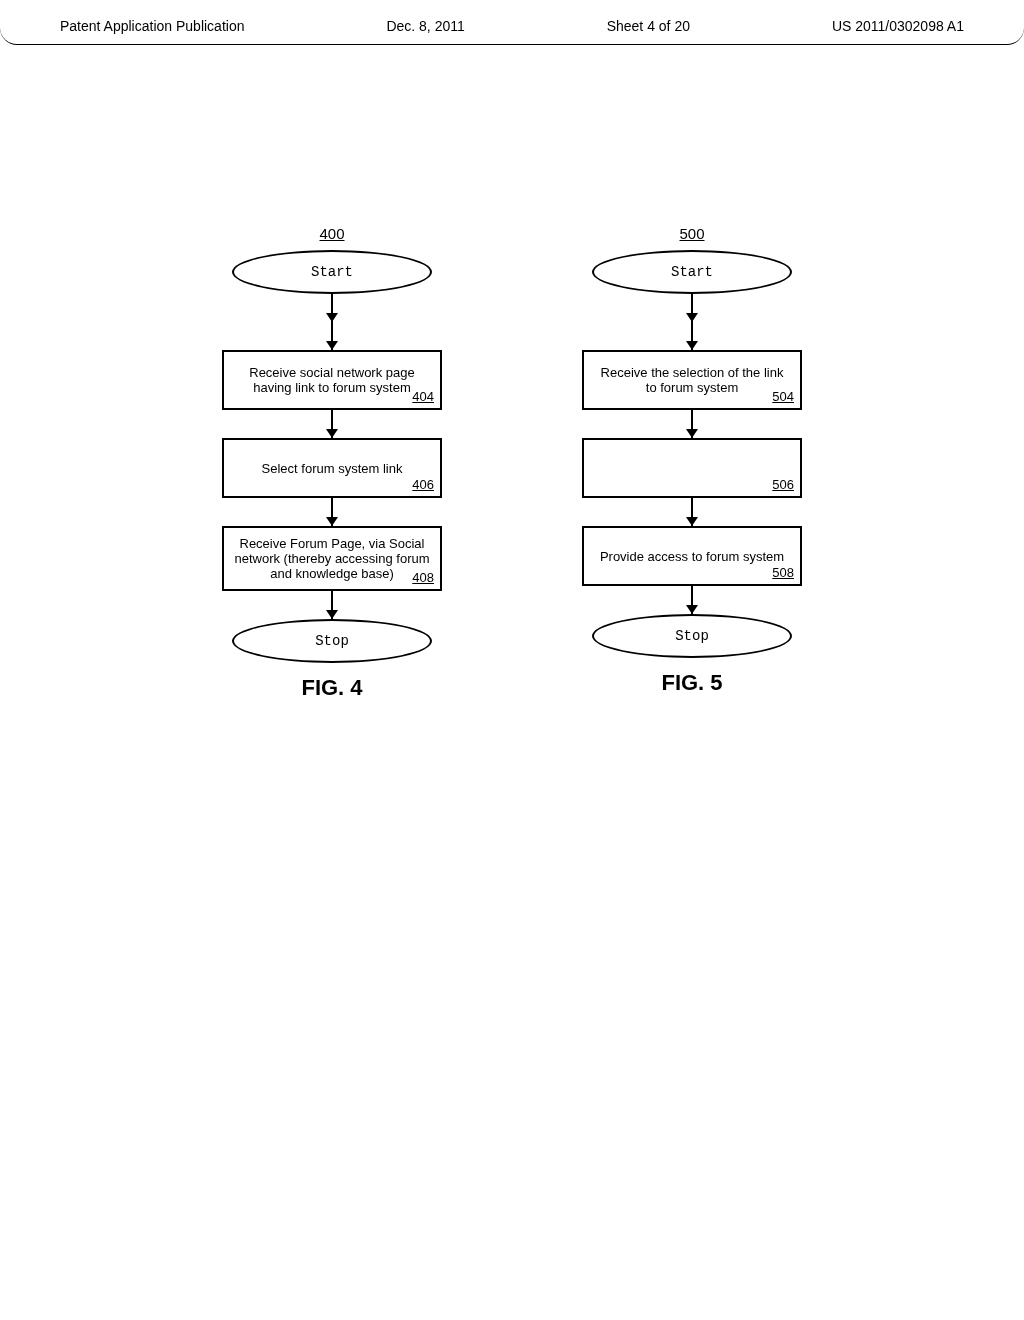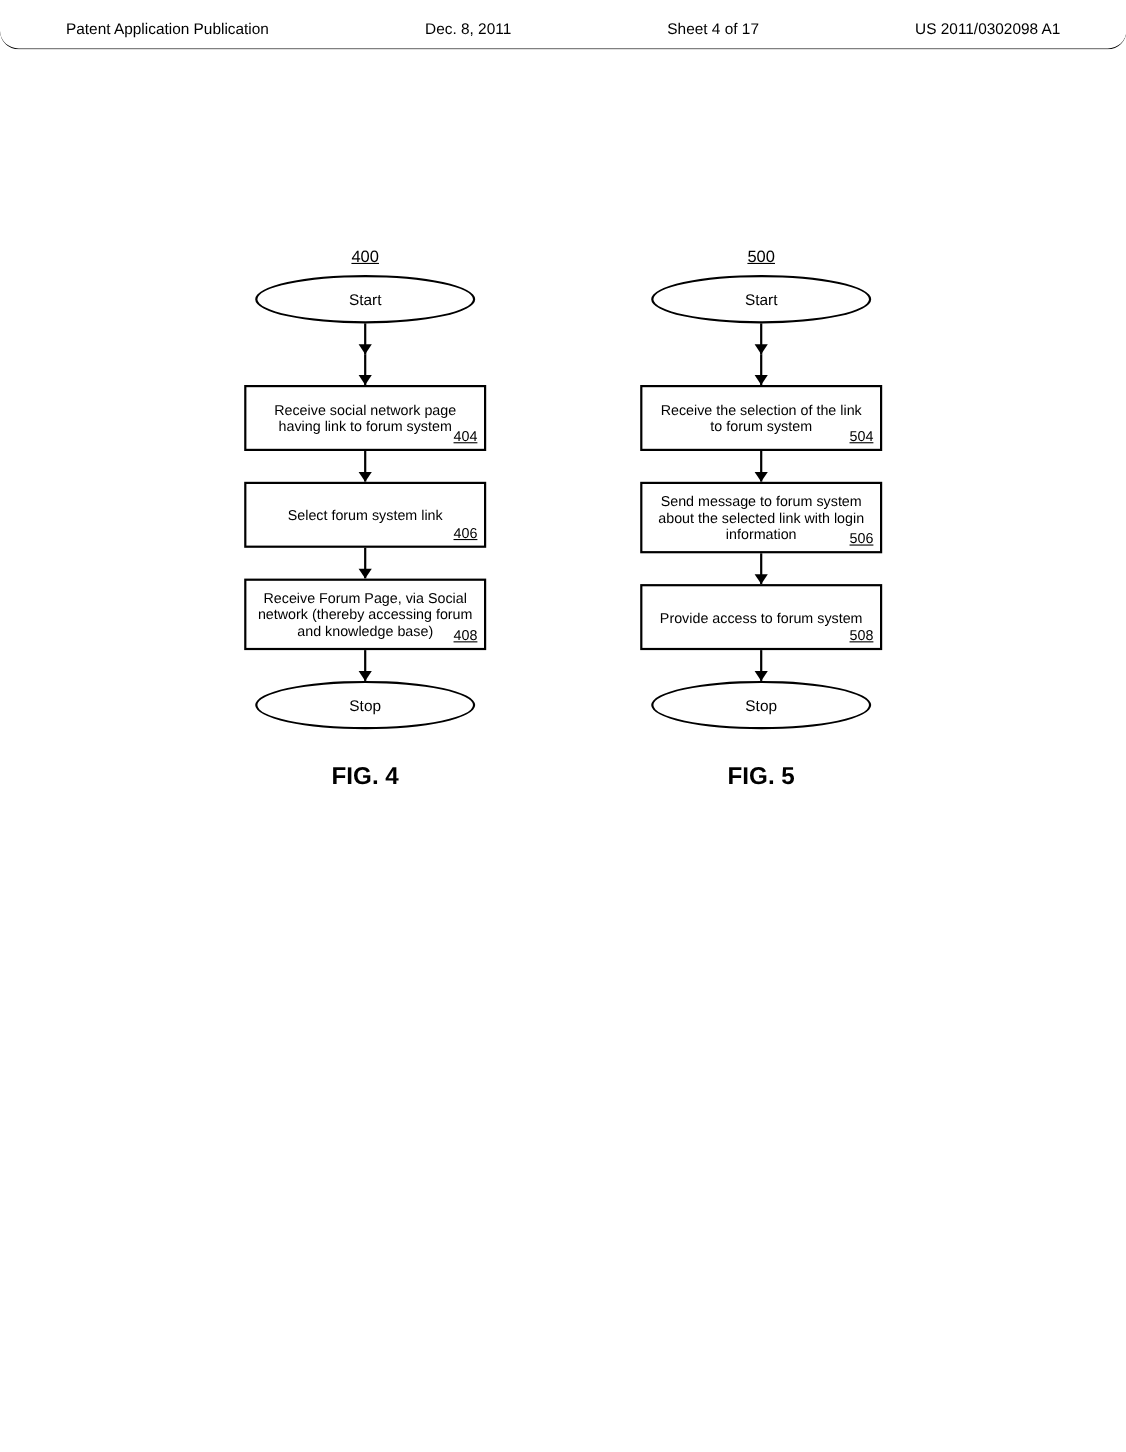--- a/index.html
+++ b/index.html
@@ -46,20 +46,21 @@
     .oval {
       border: 2px solid #000;
       border-radius: 50%;
       width: 200px;
       height: 44px;
       display: flex;
       align-items: center;
       justify-content: center;
       font-size: 14px;
       background: #fff;
+      font-family: Liberation Mono, monospace;
     }
 
     .rect {
       border: 2px solid #000;
       width: 220px;
       min-height: 60px;
       display: flex;
       align-items: center;
       justify-content: center;
       font-size: 13px;
@@ -93,36 +94,36 @@
       transform: translateX(-50%);
       border-left: 6px solid transparent;
       border-right: 6px solid transparent;
       border-top: 9px solid #000;
     }
 
     .fig-label {
       font-size: 22px;
       font-weight: bold;
       text-align: center;
-      margin-top: 30px;
+      margin-top: 12px;
     }
 
     .fig-container {
       display: flex;
       flex-direction: column;
       align-items: center;
     }
   </style>
 </head>
 <body>
 
 <div class="page-header">
   <span>Patent Application Publication</span>
   <span>Dec. 8, 2011</span>
-  <span>Sheet 4 of 17</span>
+  <span>Sheet 4 of 20</span>
   <span>US 2011/0302098 A1</span>
 </div>
 
 <div class="diagrams-container">
 
   <div class="fig-container">
     <div class="flowchart">
 
       <div class="flow-label">400</div>
 
@@ -179,21 +180,20 @@
       <div class="arrow"></div>
 
       <div class="rect">
         <span>Receive the selection of the link to forum system</span>
         <span class="step-num">504</span>
       </div>
 
       <div class="arrow"></div>
 
       <div class="rect">
-        <span>Send message to forum system about the selected link with login information</span>
         <span class="step-num">506</span>
       </div>
 
       <div class="arrow"></div>
 
       <div class="rect">
         <span>Provide access to forum system</span>
         <span class="step-num">508</span>
       </div>
 

